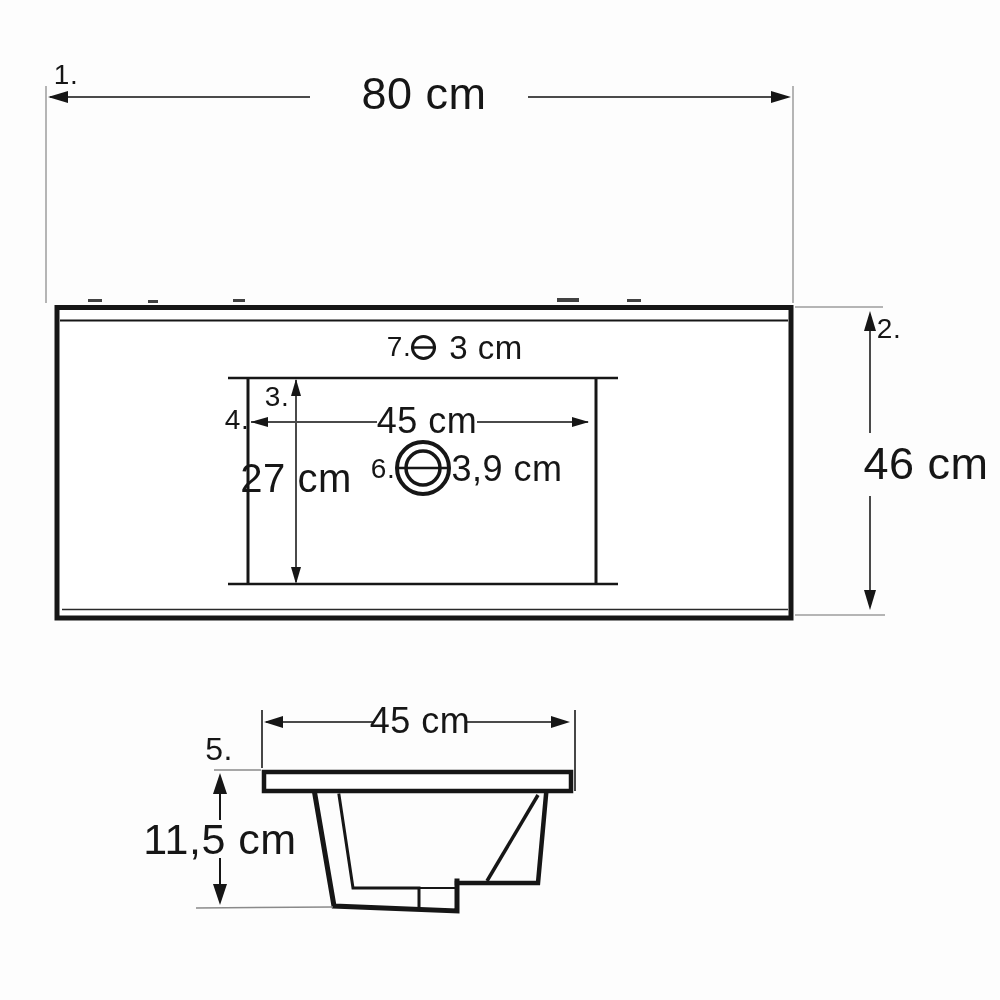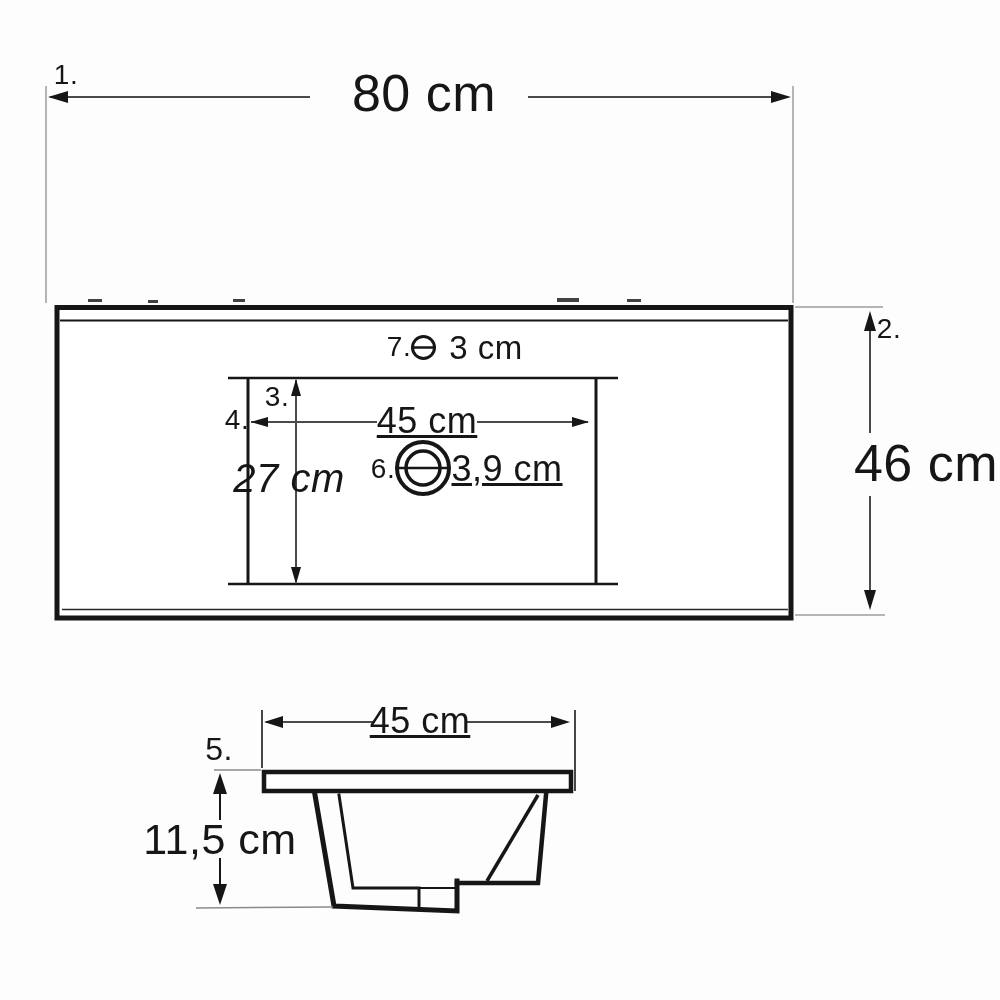--- a/index.html
+++ b/index.html
@@ -5,24 +5,24 @@
   html,body{margin:0;padding:0;background:#ffffff;}
   #canvas{
     position:relative;width:1000px;height:1000px;background:#fdfdfd;
     font-family:"Liberation Sans", sans-serif;color:#161616;overflow:hidden;
   }
   #linework{position:absolute;left:0;top:0;width:1000px;height:1000px;}
   .lbl{
     position:absolute;transform:translate(-50%,-50%);
     white-space:nowrap;line-height:1;color:#161616;letter-spacing:0.5px;
   }
-  .f-big{font-size:52px;}
+  .f-big{font-size:45px;}
   .f-115{font-size:43px;}
   .f-27{font-size:40px;}
-  .f-mid{font-size:36px;text-decoration:underline;}
+  .f-mid{font-size:36px;}
   .f-3cm{font-size:33px;}
   .f-ref{font-size:28px;}
   .f-ref5{font-size:32px;}
 </style>
 </head>
 <body>
 
 <div id="canvas">
 
   <svg id="linework" viewBox="0 0 1000 1000" xmlns="http://www.w3.org/2000/svg">
@@ -126,21 +126,21 @@
   <div class="lbl f-ref" style="left:66px;top:75px;">1.</div>
   <div class="lbl f-big" style="left:424px;top:93px;">80 cm</div>
 
   <div class="lbl f-ref" style="left:889px;top:329px;">2.</div>
   <div class="lbl f-big" style="left:926px;top:463px;">46 cm</div>
 
   <div class="lbl f-ref" style="left:399px;top:347px;">7.</div>
   <div class="lbl f-3cm" style="left:486px;top:347px;">3 cm</div>
 
   <div class="lbl f-ref" style="left:277px;top:397px;">3.</div>
-  <div class="lbl f-27" style="left:289px;top:478px;font-style:italic;">27 cm</div>
+  <div class="lbl f-27" style="left:296px;top:478px;">27 cm</div>
 
   <div class="lbl f-ref" style="left:237px;top:420px;">4.</div>
   <div class="lbl f-mid" style="left:427px;top:421px;">45 cm</div>
 
   <div class="lbl f-ref" style="left:383px;top:469px;">6.</div>
   <div class="lbl f-mid" style="left:507px;top:469px;">3,9 cm</div>
 
   <div class="lbl f-ref5" style="left:219px;top:749px;">5.</div>
   <div class="lbl f-mid" style="left:420px;top:721px;">45 cm</div>
   <div class="lbl f-115" style="left:220px;top:839px;">11,5 cm</div>

